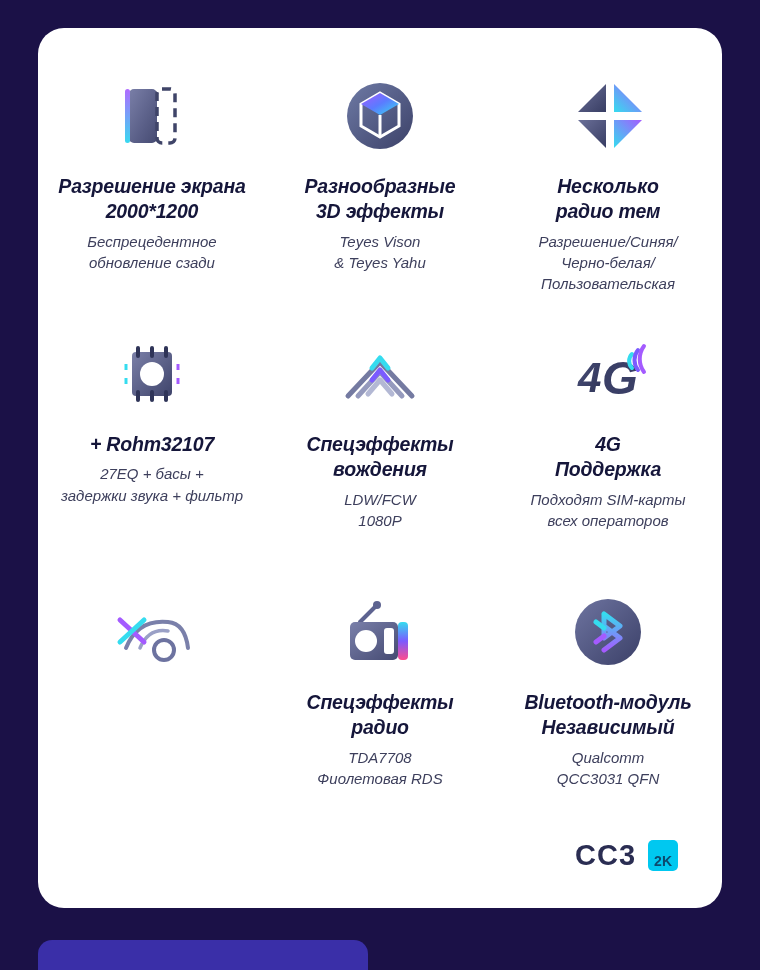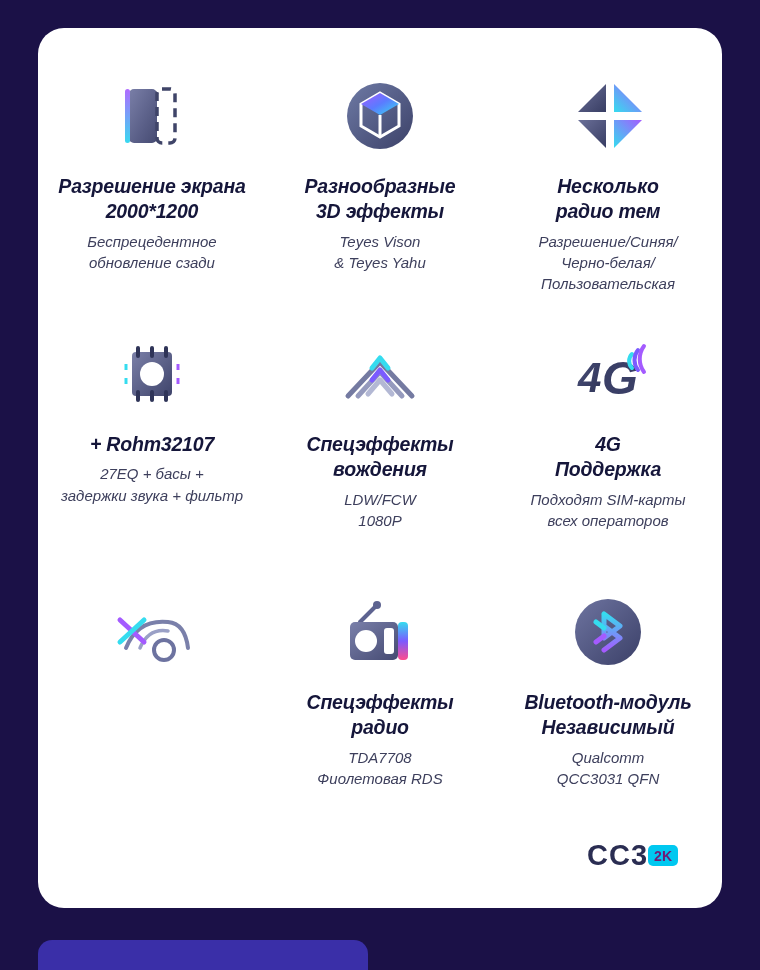--- a/index.html
+++ b/index.html
@@ -66,35 +66,35 @@
     color: #3d3f5c;
     text-align: center;
     line-height: 1.42;
   }
   .logo {
     position: absolute;
     right: 44px;
     bottom: 36px;
     display: flex;
     align-items: center;
-    gap: 0;
+    gap: 12px;
   }
   .logo-text {
     font-size: 29px;
     font-weight: bold;
     color: #2a2d52;
     letter-spacing: 1px;
   }
   .logo-badge {
     background: #00c8f0;
-    color: #701a75;
+    color: #0c4a6e;
     font-size: 14px;
     font-weight: bold;
     border-radius: 5px;
-    padding: 4px 6px 3px 6px;
+    padding: 14px 6px 3px 6px;
     line-height: 1;
   }
   .bottom-strip {
     position: absolute;
     left: 38px;
     bottom: 0;
     width: 330px;
     height: 30px;
     background: #3a2fa8;
     border-top-left-radius: 14px;

